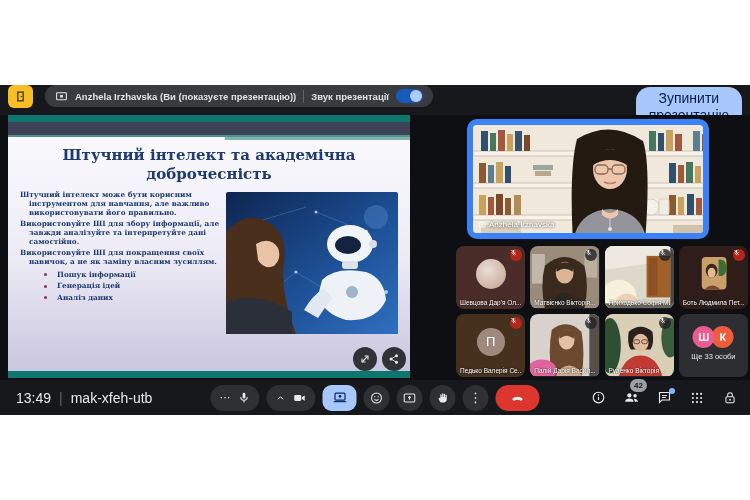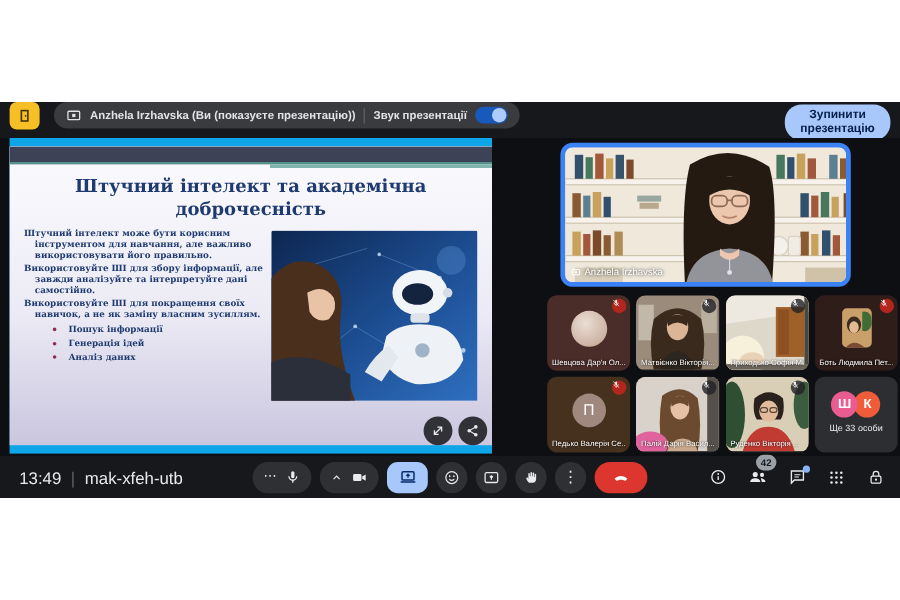--- a/index.html
+++ b/index.html
@@ -11,27 +11,27 @@
   .topbar{position:absolute;left:0;top:0;width:100%;height:30px;display:flex;align-items:flex-start;}
   .logo{width:25px;height:23px;border-radius:6px;background:#f6bf26;margin-left:8px;
         display:flex;align-items:center;justify-content:center;}
   .presenter-pill{height:22px;background:#3a3b3f;border-radius:12px;display:flex;align-items:center;
         margin-left:12px;padding:0 10px;gap:7px;}
   .presenter-pill .txt{font-size:9.5px;color:#e3e3e6;font-weight:bold;white-space:nowrap;}
   .vdiv{width:1px;height:13px;background:#5f6368;}
   .toggle{width:27px;height:14px;border-radius:8px;background:#185abc;position:relative;}
   .toggle .knob{position:absolute;right:1px;top:1px;width:12px;height:12px;border-radius:50%;background:#aecbfa;}
   .stopbtn{position:absolute;right:8px;top:2px;background:#a8c7fa;border-radius:14px;
-        padding:3px 13px;text-align:center;font-size:10px;line-height:1.2;color:#041e49;font-weight:bold;cursor:pointer;}
+        padding:3px 13px;text-align:center;font-size:14px;line-height:1.2;color:#041e49;font-weight:normal;cursor:pointer;}
 
   
   .content{position:absolute;left:0;top:30px;width:100%;height:265px;background:#0e0f12;}
 
   
-  .slidewrap{position:absolute;left:8px;top:0;width:402px;height:263px;background:#0ea5e9;}
+  .slidewrap{position:absolute;left:8px;top:0;width:402px;height:263px;background:#0f766e;}
   .slide{position:absolute;left:0;top:7px;width:402px;height:249px;overflow:hidden;
          background:linear-gradient(180deg,#fbfbfe 0%,#ecebf5 55%,#cac6df 100%);}
   .slide-band{height:13px;background:#3e4257;}
   .slide-stripe{height:2px;background:#55918b;}
   .slide-accent{position:absolute;right:0;top:15px;width:46%;height:3px;background:#7fb5ae;}
   .slide-title{margin-top:9px;text-align:center;font-family:"DejaVu Serif",serif;font-weight:bold;
         font-size:15px;line-height:1.25;color:#1e3a70;}
   .slide-body{display:flex;padding:6px 8px 0 12px;}
   .slide-text{width:200px;font-family:"DejaVu Serif",serif;font-size:7.3px;line-height:1.25;
         color:#1e3a70;font-weight:bold;}
@@ -43,21 +43,21 @@
 
   
   .viewctl{position:absolute;right:4px;bottom:7px;display:flex;align-items:center;gap:5px;}
   .vc-pill{height:24px;background:rgba(40,41,45,.95);border-radius:13px;display:flex;align-items:center;
         gap:6px;padding:0 9px;color:#e8eaed;font-size:9.5px;}
   .vc-circle{width:24px;height:24px;border-radius:50%;background:rgba(40,41,45,.95);
         display:flex;align-items:center;justify-content:center;cursor:pointer;}
 
   
   .mainvid{position:absolute;left:467px;top:4px;width:242px;height:120px;border-radius:10px;
-        border:4px solid #3b82f6;overflow:hidden;background:#efe8dc;box-sizing:border-box;}
+        border:6px solid #3b82f6;overflow:hidden;background:#efe8dc;box-sizing:border-box;}
   .vidlabel{position:absolute;left:5px;bottom:4px;display:flex;align-items:center;gap:3px;
         color:#fff;font-size:8px;text-shadow:0 0 3px rgba(0,0,0,.9);}
   .grid{position:absolute;left:456px;top:131px;width:292px;height:131px;
         display:grid;grid-template-columns:repeat(4,1fr);grid-template-rows:repeat(2,1fr);gap:5px;}
   .tile{position:relative;border-radius:8px;overflow:hidden;background:#1f2023;cursor:pointer;}
   .tile svg{position:absolute;inset:0;}
   .tname{position:absolute;left:4px;bottom:3px;max-width:calc(100% - 8px);overflow:hidden;
         white-space:nowrap;color:#fff;font-size:6.5px;text-shadow:0 0 2px #000;}
   .micbadge{position:absolute;top:3px;right:3px;width:12px;height:12px;border-radius:50%;
         display:flex;align-items:center;justify-content:center;}

